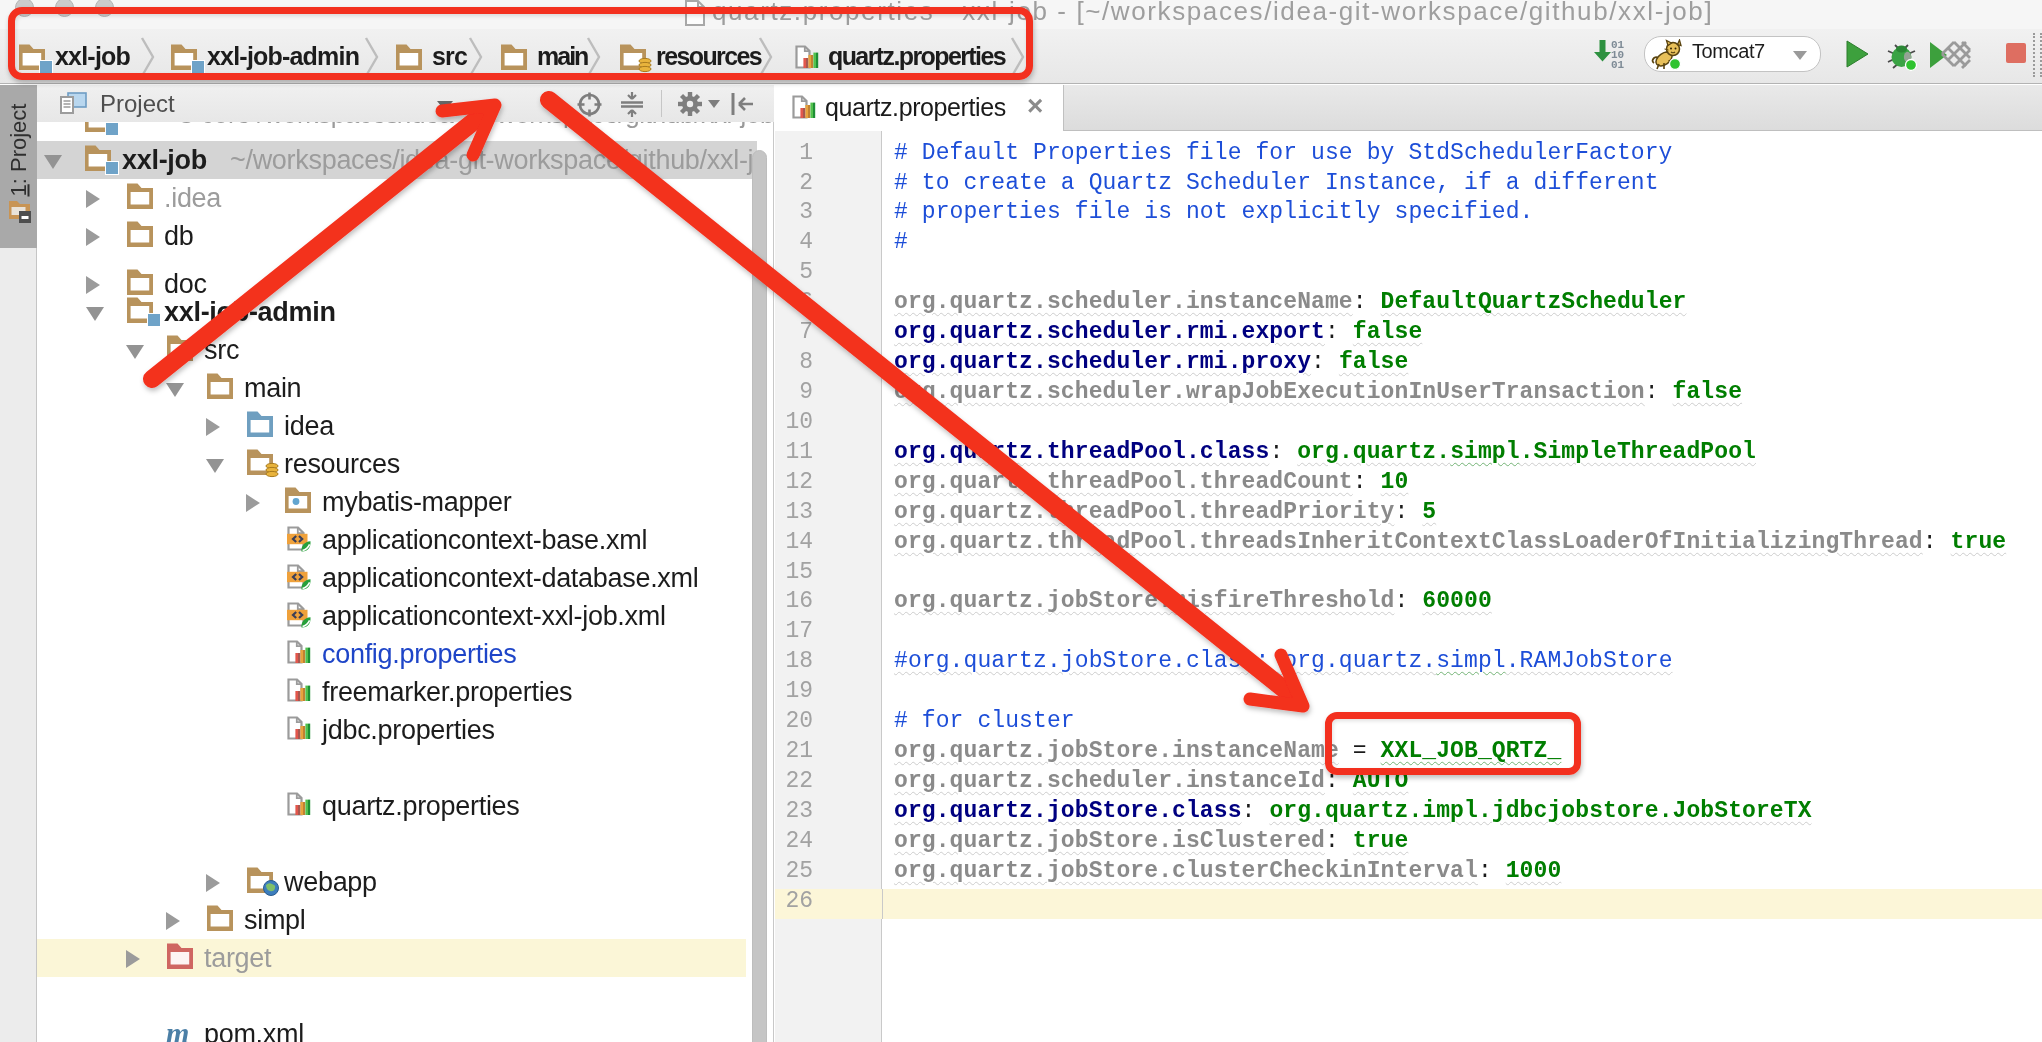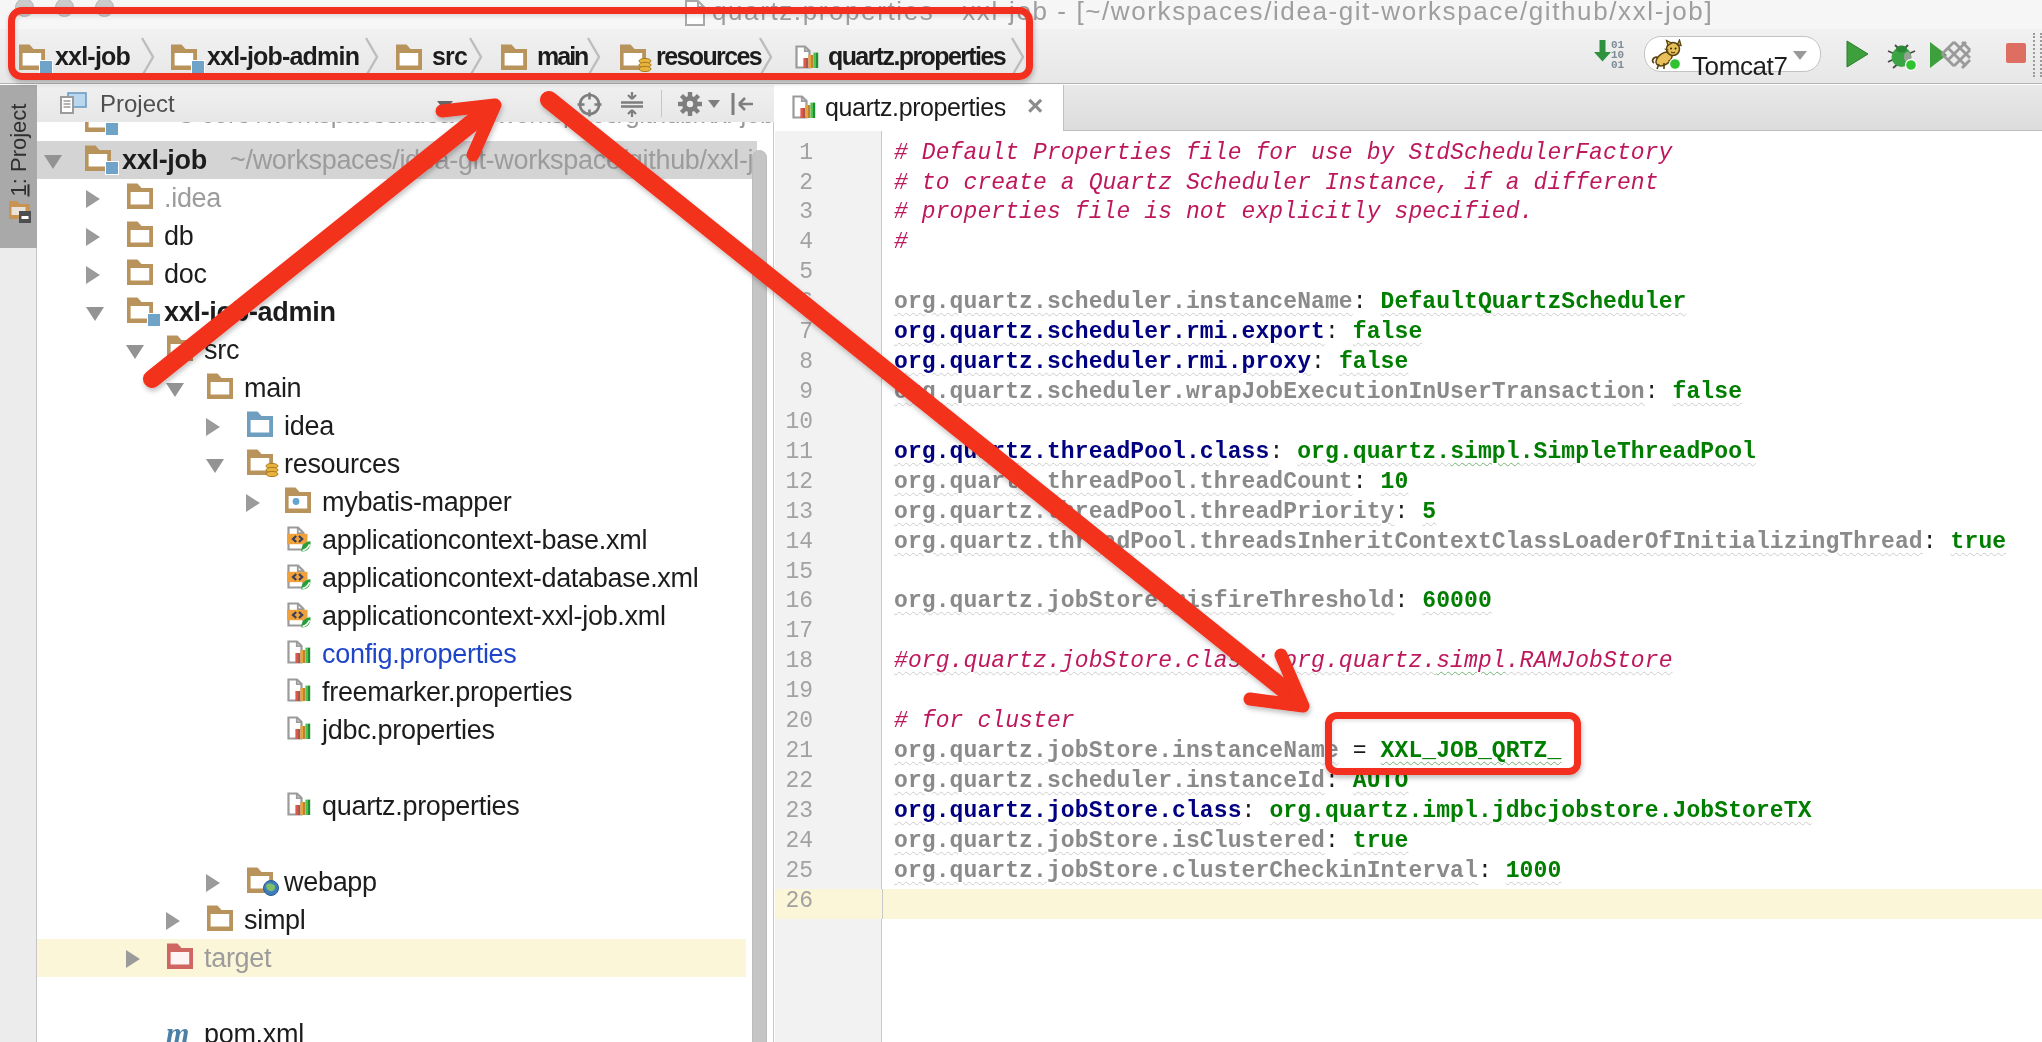--- a/index.html
+++ b/index.html
@@ -34,21 +34,21 @@
 #tabname{position:absolute;left:50px;top:8px;font-size:25px;color:#1a1a1a;letter-spacing:-0.4px;}
 #tabx{position:absolute;left:252px;top:5px;font-size:28px;color:#8b8b8b;font-weight:bold;}
 #gutter{left:775px;top:131px;width:107px;height:911px;background:#f2f2f2;border-right:1px solid #c9c9c9;}
 #lnums{position:absolute;left:761px;top:138.6px;width:52px;text-align:right;font-family:"Liberation Mono",monospace;font-size:23px;line-height:29.92px;color:#a2a2a2;white-space:pre;}
 #codearea{left:883px;top:131px;width:1159px;height:911px;background:#fff;}
 #curline{left:775px;top:888.6px;width:1267px;height:30px;background:#fcf6d8;}
 #code{position:absolute;left:894px;top:138.6px;font-family:"Liberation Mono",monospace;font-size:23px;line-height:29.92px;letter-spacing:0.1px;white-space:pre;color:#1a1a1a;}
 .k1{color:#000080;font-weight:bold;}
 .k2{color:#8a8a8a;font-weight:bold;}
 .vv{color:#007e00;font-weight:bold;}
-.cm{color:#be185d;font-style:italic;}
+.cm{color:#1d4ed8;}
 .wg{text-decoration-line:underline;text-decoration-style:wavy;text-decoration-color:#cdcdcd;text-decoration-thickness:1.4px;text-underline-offset:4px;}
 .wn{text-decoration-line:underline;text-decoration-style:wavy;text-decoration-color:#74b376;text-decoration-thickness:1.4px;text-underline-offset:4px;}
 #redrect1{left:8px;top:7px;width:1025px;height:73px;border:7px solid #f3301f;border-radius:14px;z-index:60;box-shadow:1px 3px 5px rgba(0,0,0,0.25), inset 1px 2px 4px rgba(0,0,0,0.12);}
 #redrect2{left:1325px;top:712px;width:256px;height:63px;border:7px solid #f3301f;border-radius:12px;z-index:60;box-shadow:1px 3px 5px rgba(0,0,0,0.25), inset 1px 2px 4px rgba(0,0,0,0.12);}
 #anno{left:0;top:0;width:2042px;height:1042px;z-index:61;pointer-events:none;}
 </style>
 </head>
 <body>
 <div id="root">
 <div class="abs" id="titlebar">
@@ -136,21 +136,21 @@
           <circle cx="22" cy="10" r="6.5" fill="#e8c05a" stroke="#5a4410" stroke-width="1.5"></circle>
           <path d="M17 6.5 l-1.5 -5 l5 2.5 z" fill="#e8c05a" stroke="#5a4410" stroke-width="1.3"></path>
           <path d="M26.5 5.5 l2 -4.5 l1.5 5.5 z" fill="#e8c05a" stroke="#5a4410" stroke-width="1.3"></path>
           <circle cx="20" cy="9.5" r="1" fill="#332200"></circle>
           <circle cx="24.5" cy="9.5" r="1" fill="#332200"></circle>
           <path d="M20 13 q2 1.5 4 0" stroke="#5a4410" stroke-width="1.2" fill="none"></path>
           <path d="M13.5 10 l4 1 M13.5 13.5 l4 -0.5" stroke="#5a4410" stroke-width="1" fill="none"></path>
           <path d="M8 25 l-2 5 M13 24 l0 6 M18 21 l2 5" stroke="#5a4410" stroke-width="1.6" fill="none"></path>
           <circle cx="24" cy="25" r="5.5" fill="#2fc32f" stroke="#fff" stroke-width="1.3"></circle>
         </svg>
-        <span class="abs" style="left:47px;top:14px;font-size:26px;color:#1d1d1d;letter-spacing:-0.4px;">Tomcat7</span>
+        <span class="abs" style="left:47px;top:3px;font-size:20px;color:#1d1d1d;letter-spacing:-0.4px;">Tomcat7</span>
         <span class="abs" style="left:148px;top:14px;width:0;height:0;border-top:9px solid #9a9a9a;border-left:7.5px solid transparent;border-right:7.5px solid transparent;"></span>
       </div>
       <svg class="abs" style="left:1845px;top:11px;" width="24" height="28" viewBox="0 0 24 28">
         <path d="M2 1 L23 14 L2 27 z" fill="#3da03d" stroke="#2c7d2c" stroke-width="1"></path>
       </svg>
       <svg class="abs" style="left:1885px;top:9px;" width="38" height="34" viewBox="0 0 38 34">
         <g stroke="#4a4a4a" stroke-width="1.8" fill="none">
           <path d="M10 7 l4 4 M23 7 l-4 4"></path>
           <path d="M3 13 l7 3 M3 24 l8 -4 M8 30 l6 -5 M30 13 l-7 3 M30 24 l-8 -4 M25 30 l-6 -5"></path>
         </g>
@@ -250,21 +250,21 @@
         <span class="lb gray" style="left:127px;">.idea</span>
       </div>
 <div class="row" style="top:95px;">
         <span class="tri c" style="left:49px;"></span>
         <span class="ic" style="left:89px;"><svg width="36" height="30" viewBox="0 0 36 30" style="overflow:visible">
             <path d="M1 0.5 h10.5 l4 4.5 H27 V26 H1 z" fill="#b8935c"></path>
             <rect x="4.6" y="9" width="18.6" height="12.5" fill="#ffffff"></rect>
           </svg></span>
         <span class="lb " style="left:127px;">db</span>
       </div>
-<div class="row" style="top:133px;">
+<div class="row" style="top:143px;">
         <span class="tri c" style="left:49px;"></span>
         <span class="ic" style="left:89px;"><svg width="36" height="30" viewBox="0 0 36 30" style="overflow:visible">
             <path d="M1 0.5 h10.5 l4 4.5 H27 V26 H1 z" fill="#b8935c"></path>
             <rect x="4.6" y="9" width="18.6" height="12.5" fill="#ffffff"></rect>
           </svg></span>
         <span class="lb " style="left:127px;">doc</span>
       </div>
 <div class="row" style="top:171px;">
         <span class="tri e" style="left:49px;"></span>
         <span class="ic" style="left:89px;"><svg width="36" height="30" viewBox="0 0 36 30" style="overflow:visible">

